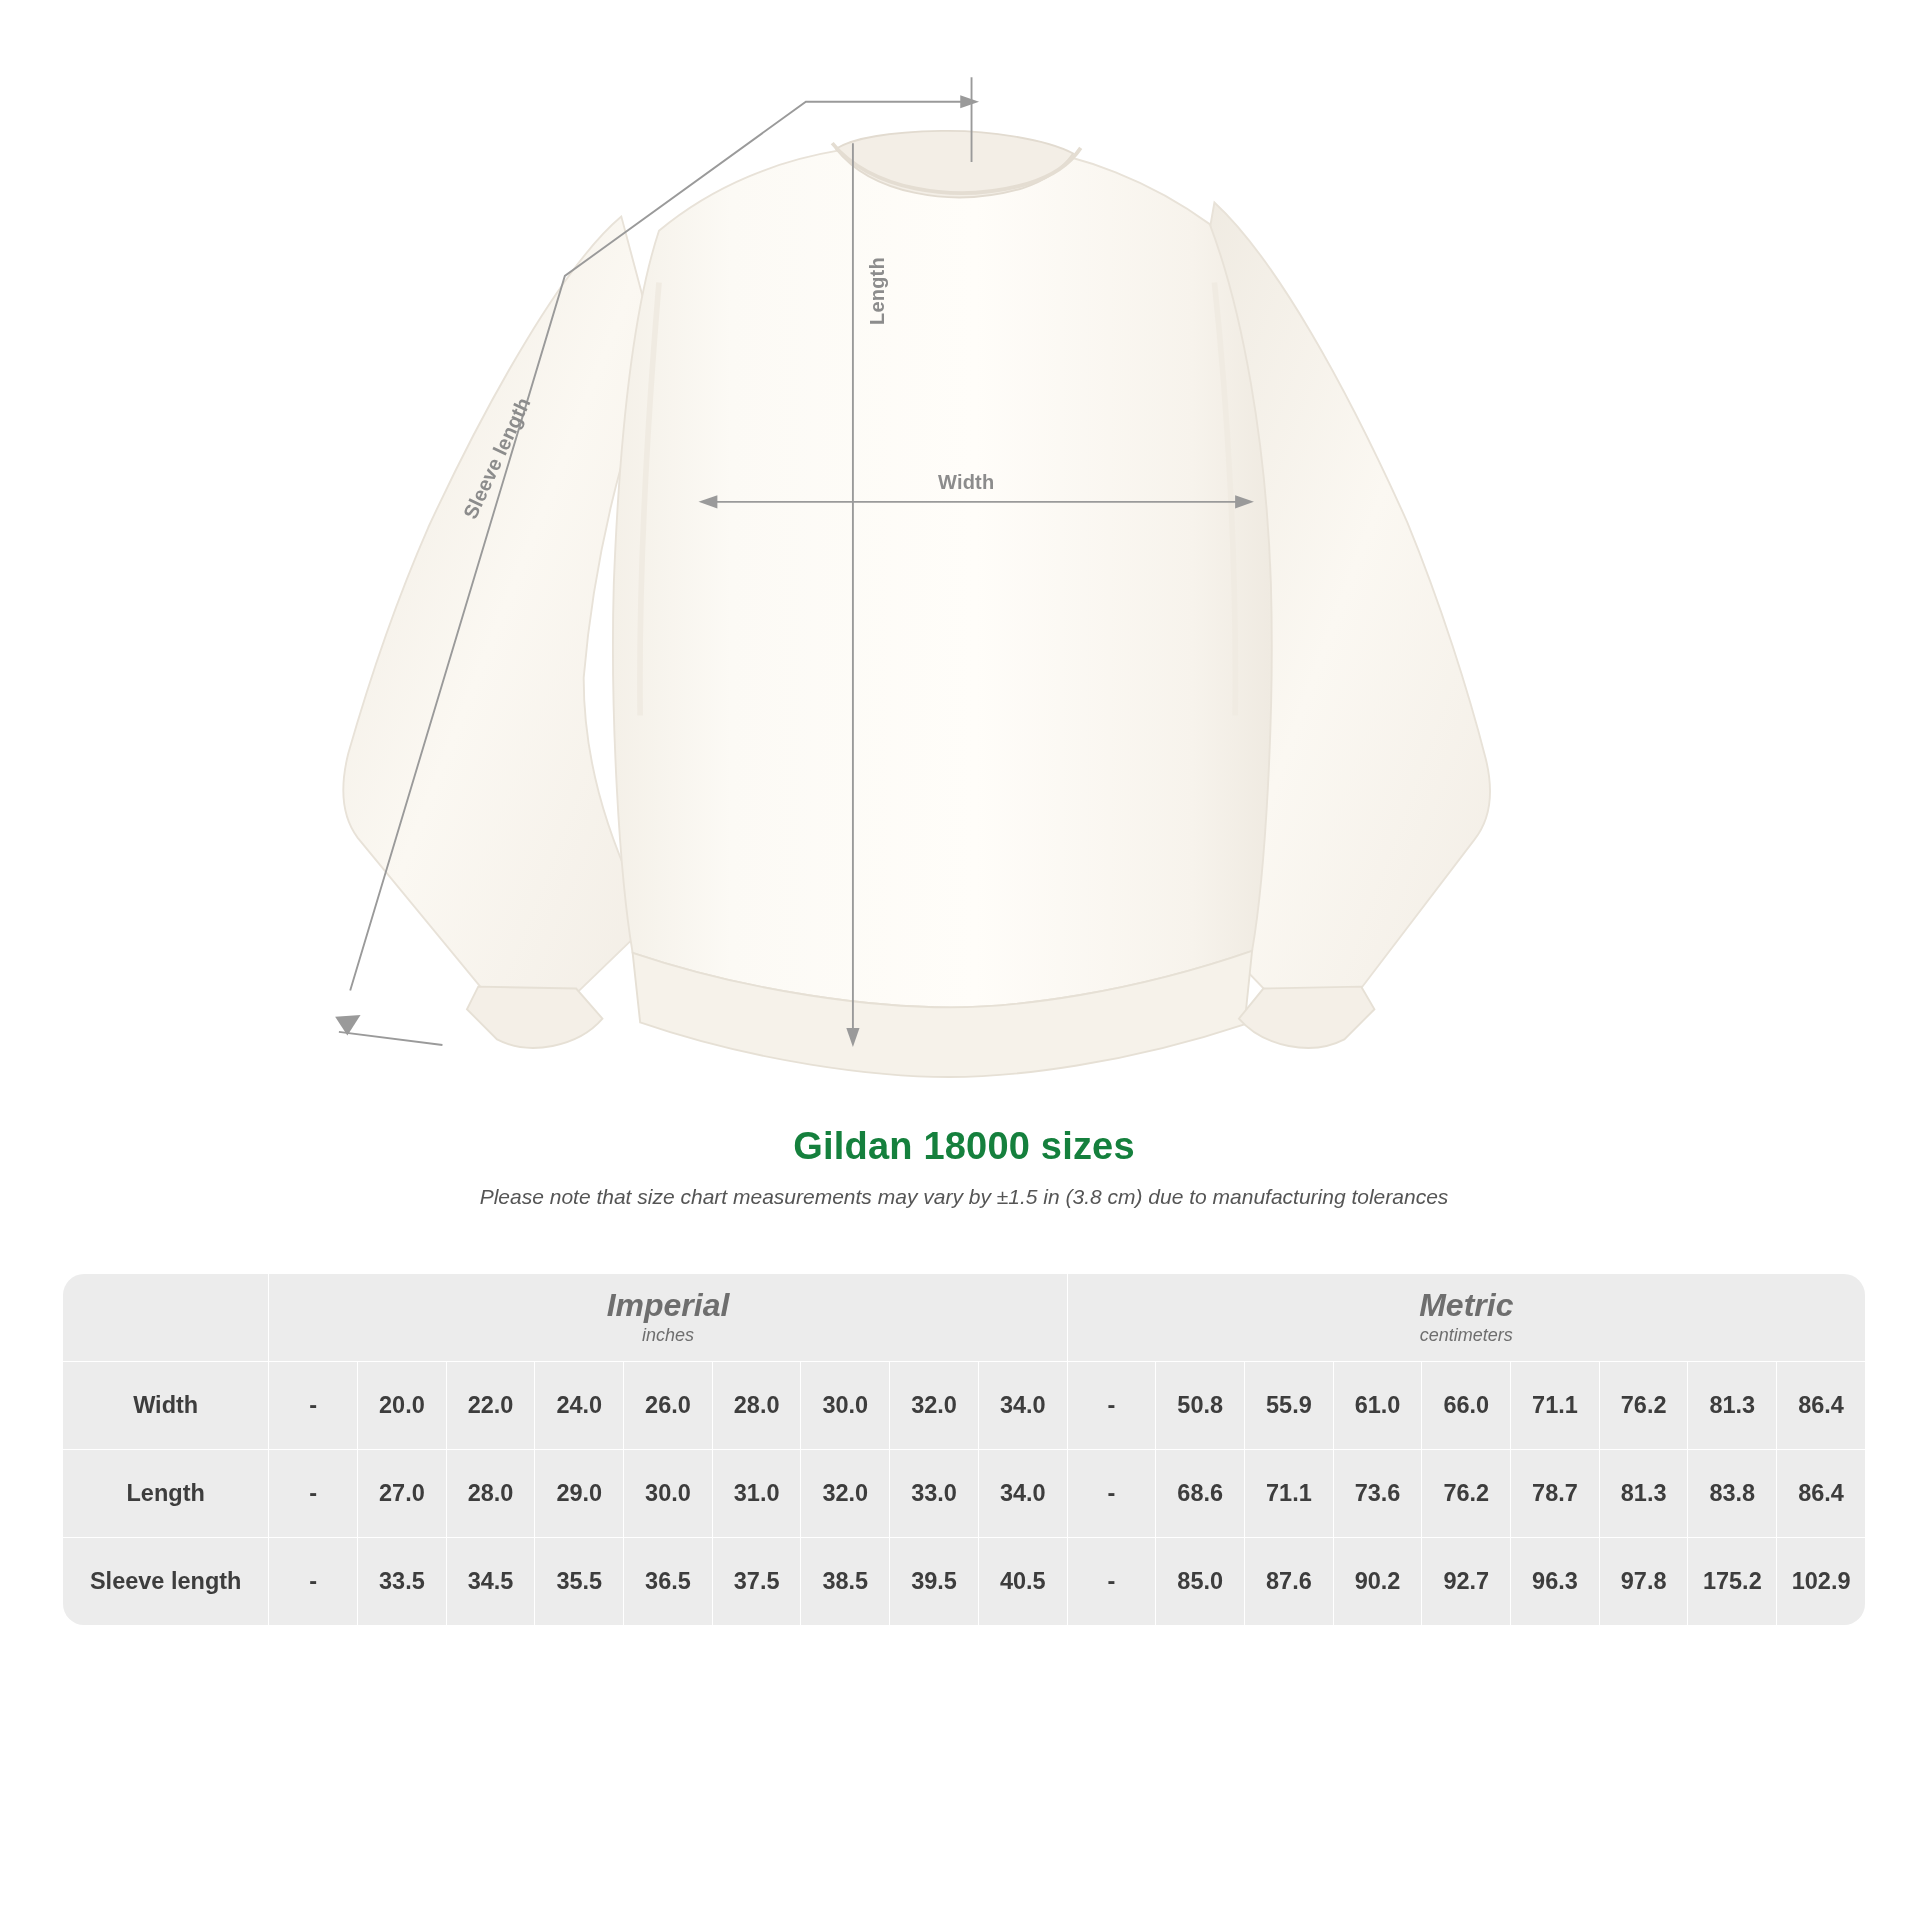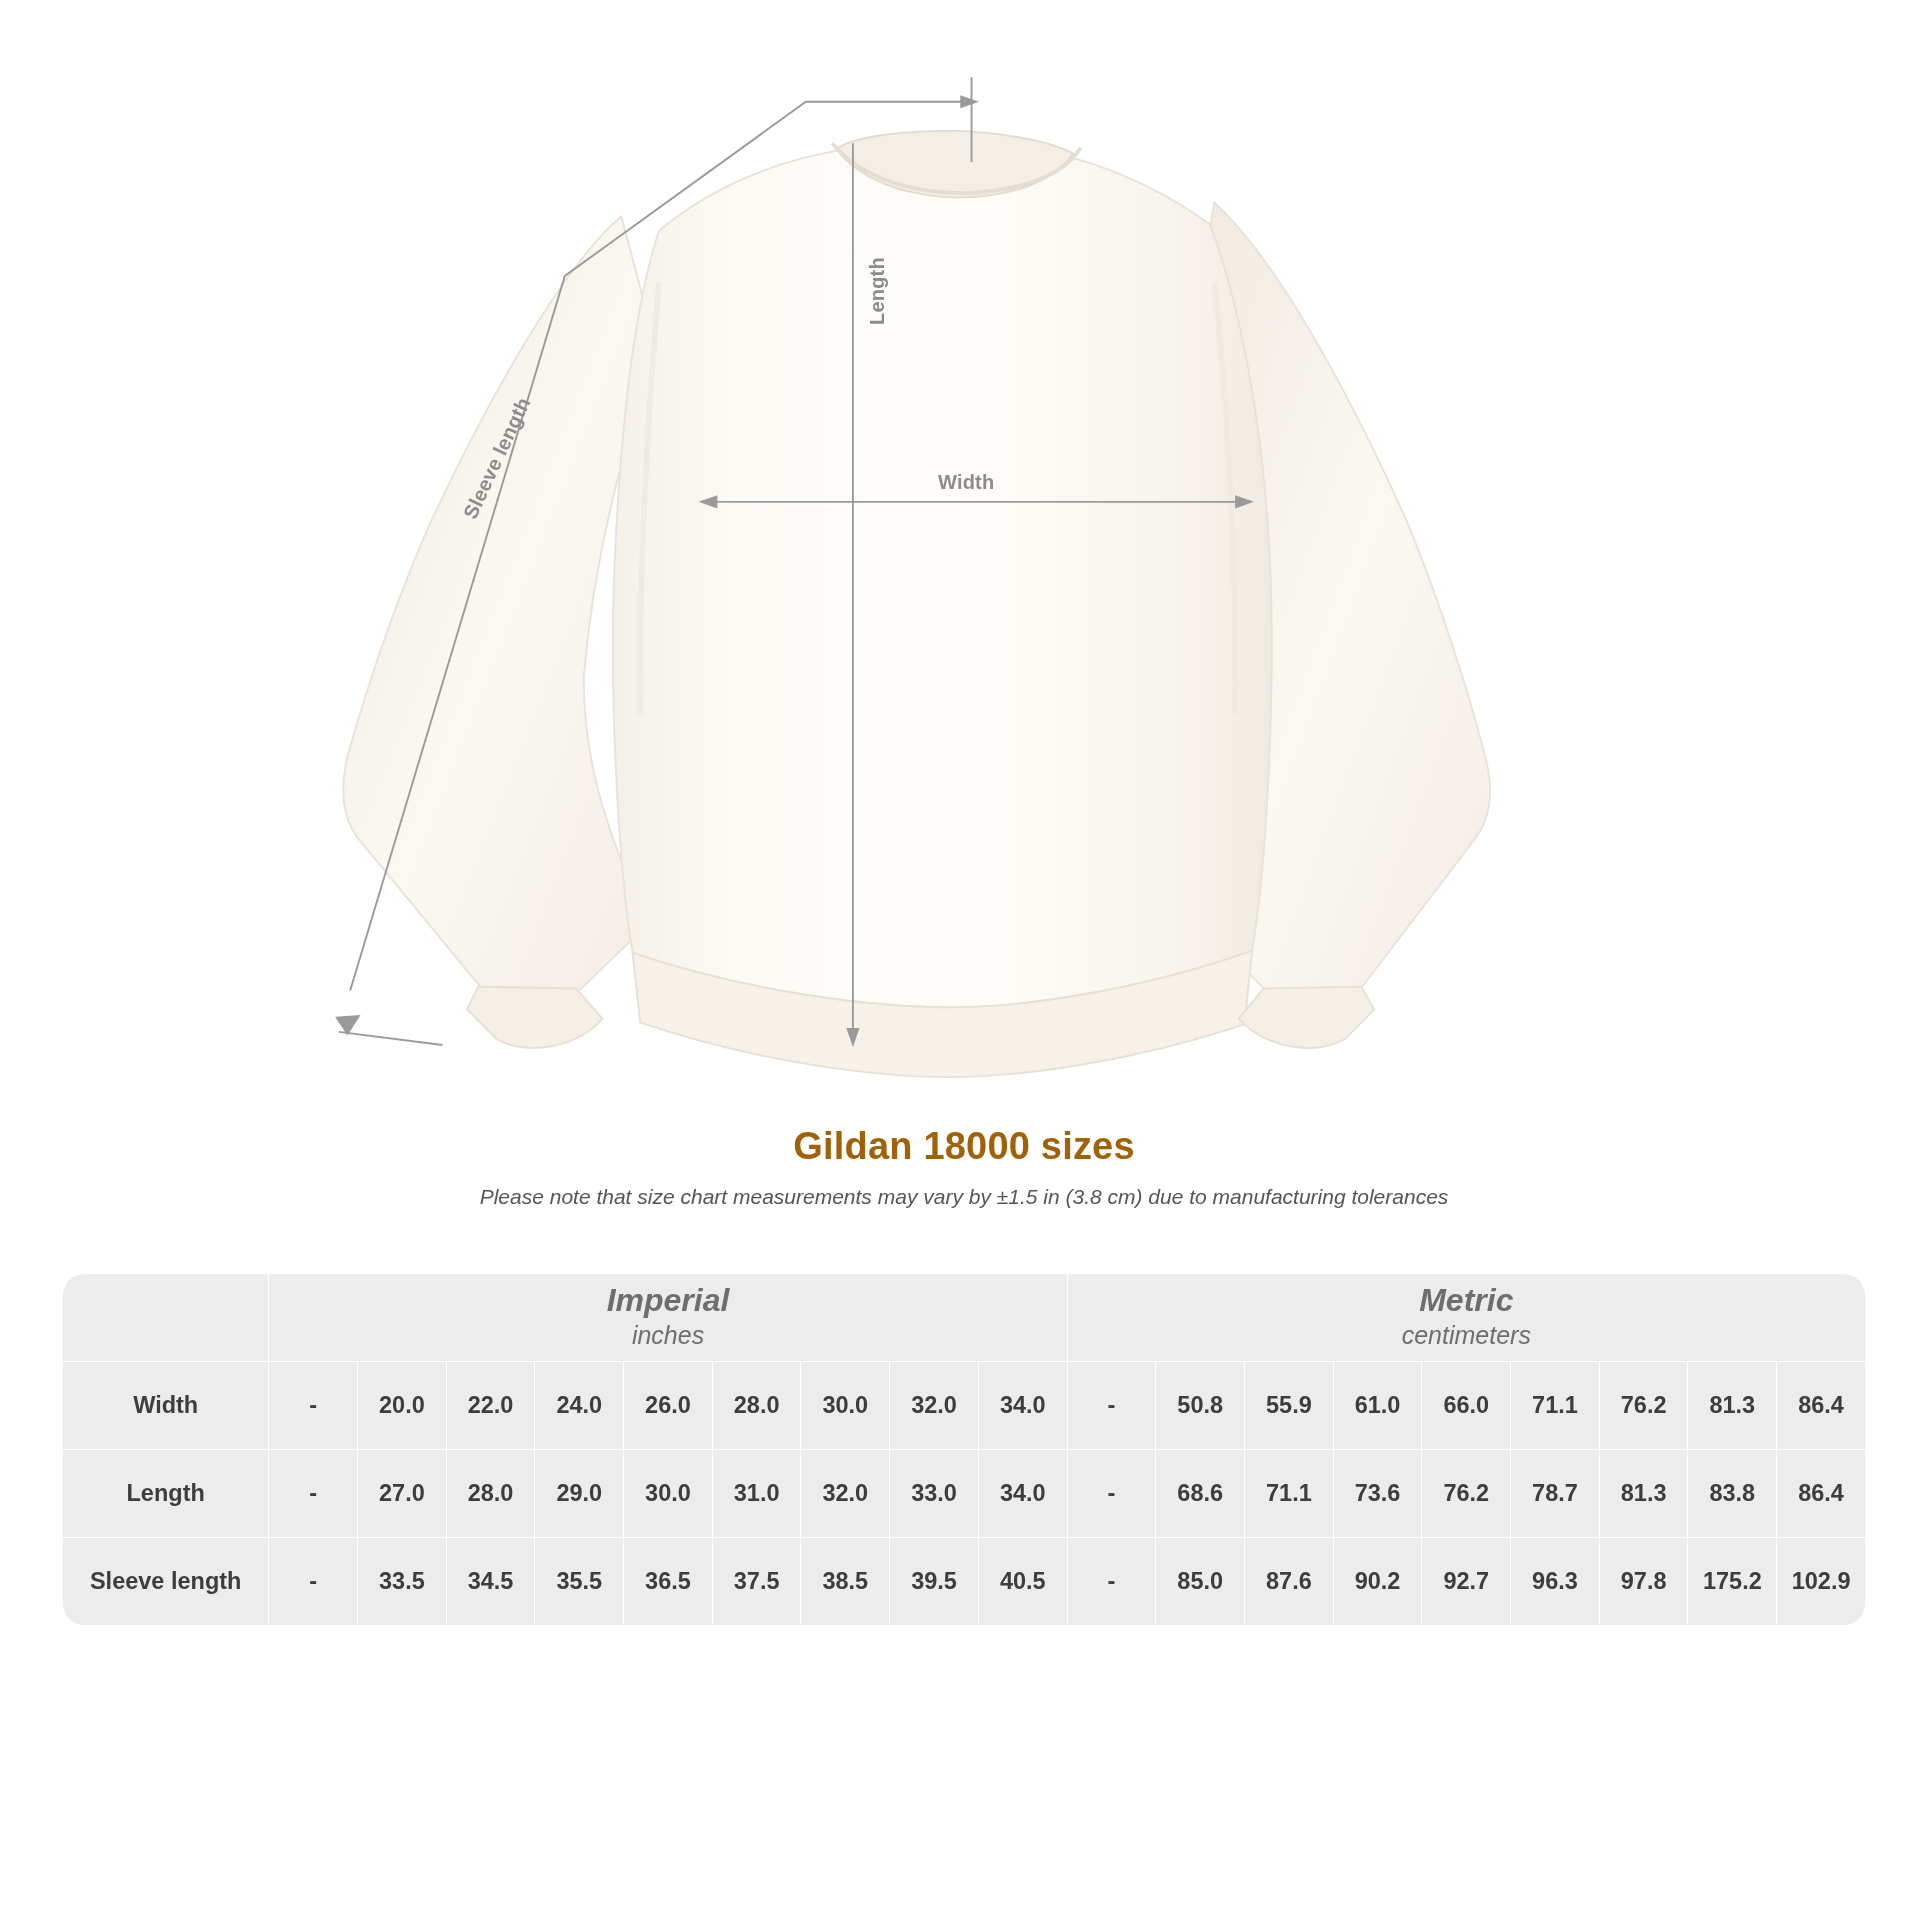--- a/index.html
+++ b/index.html
@@ -63,21 +63,21 @@
   .title-block {
     position: absolute;
     left: 0;
     top: 1125px;
     width: 1928px;
     text-align: center;
   }
   .chart-title {
     font-size: 38px;
     font-weight: bold;
-    color: #a16207;
+    color: #15803d;
     margin: 0 0 17px 0;
     letter-spacing: 0.2px;
   }
   .chart-note {
     font-size: 21px;
     font-style: italic;
     color: #555555;
     margin: 8px;
   }
 
@@ -110,21 +110,21 @@
   }
   .unit-head .unit-name {
     font-size: 32px;
     font-style: italic;
     font-weight: bold;
     color: #6e6e6e;
     display: block;
     line-height: 1.15;
   }
   .unit-head .unit-sub {
-    font-size: 25px;
+    font-size: 18px;
     font-style: italic;
     font-weight: normal;
     color: #6e6e6e;
     display: block;
     line-height: 1.4;
   }
   .corner-tl { border-top-left-radius: 21px; }
   .corner-tr { border-top-right-radius: 21px; }
   .corner-bl { border-bottom-left-radius: 21px; }
   .corner-br { border-bottom-right-radius: 21px; }

